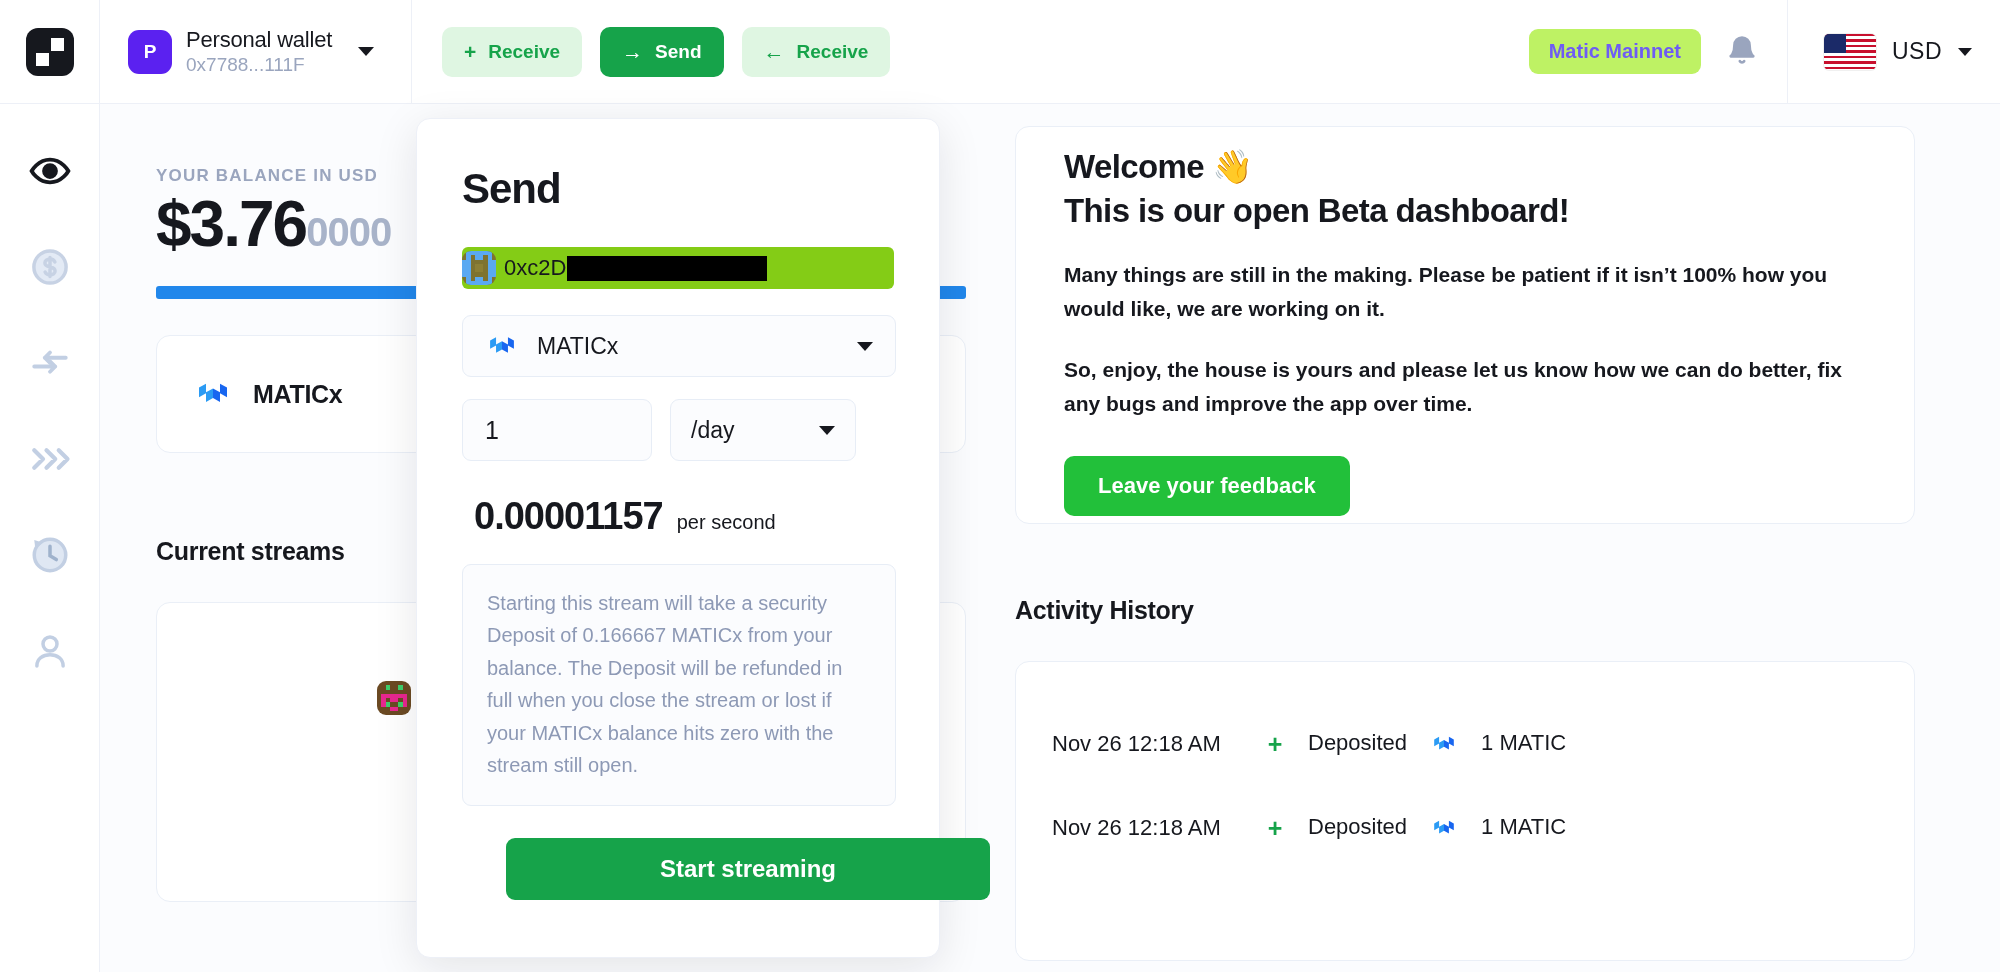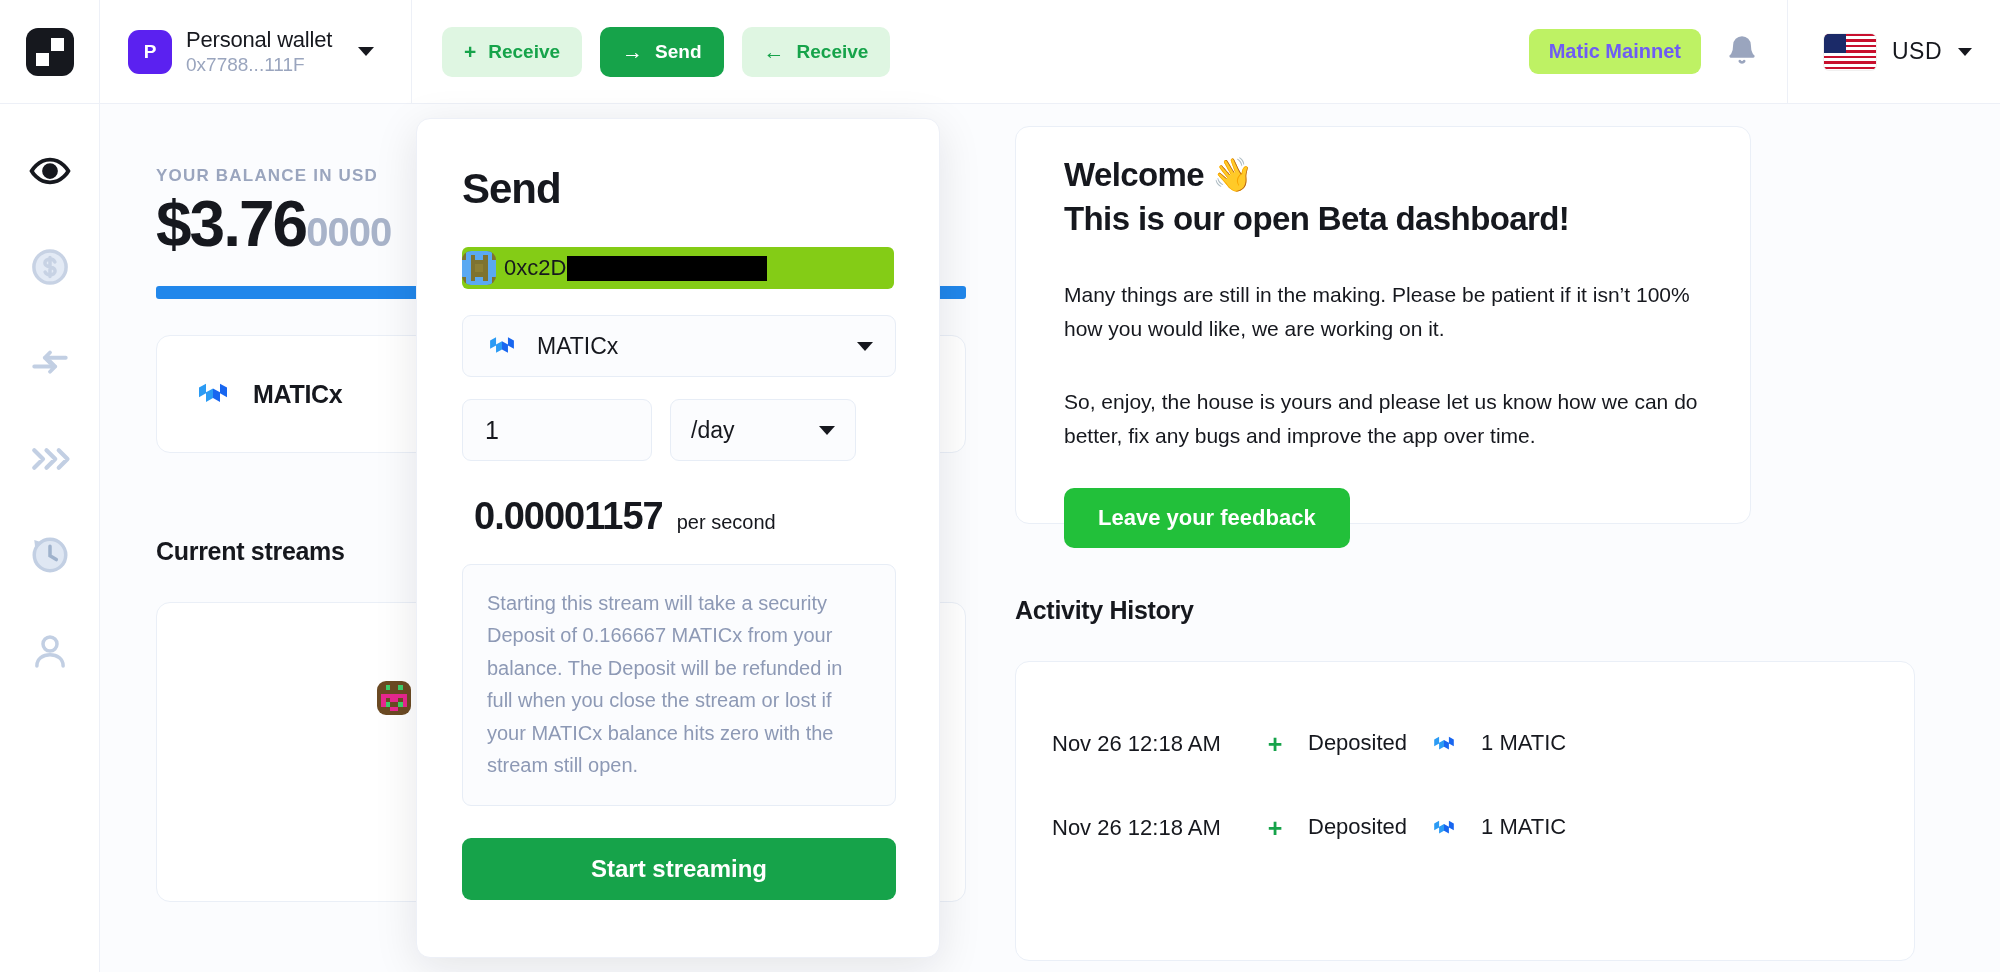--- a/index.html
+++ b/index.html
@@ -96,24 +96,24 @@
                 padding: 0 36px; gap: 20px; }
   .token-name { font-size: 25px; font-weight: 700; color: #16181E; letter-spacing: -.3px; }
   .token-val { margin-left: auto; font-size: 25px; font-weight: 700; color: #16181E; }
 
   .sec-title { font-size: 25px; font-weight: 700; color: #16181E; letter-spacing: -.3px; }
   .streams-title { margin-top: 84px; }
   .streams-card { margin-top: 36px; width: 810px; height: 300px; position: relative; }
   .stream-row { position: absolute; left: 220px; top: 78px; display:flex; align-items:center; gap: 16px; }
 
   .col-right { position: absolute; left: 915px; top: 0; width: 900px; }
-  .welcome-card { margin-top: 22px; width: 736px; height: 398px; padding: 28px 48px; }
+  .welcome-card { margin-top: 22px; width: 900px; height: 398px; padding: 20px 48px; }
   .w-h1 { font-size: 33px; font-weight: 700; color: #16181E; letter-spacing: -.6px; }
   .w-h2 { font-size: 33px; font-weight: 700; color: #16181E; letter-spacing: -.6px; margin-top: 6px; }
-  .w-p { font-size: 21px; line-height: 1.6; color: #16181E; margin-top: 40px; font-weight: 400; }
+  .w-p { font-size: 21px; line-height: 1.6; color: #16181E; margin-top: 28px; font-weight: 700; }
   .fb-btn {
     margin-top: 36px; display: inline-flex; align-items:center; justify-content:center;
     height: 60px; padding: 0 34px; border-radius: 10px; background: #22C03A; color: #fff;
     font-size: 22px; font-weight: 700; border: none; cursor: pointer;
   }
   .act-title { margin-top: 72px; }
   .act-card { margin-top: 36px; width: 900px; min-height: 300px; padding: 40px 0 10px 0; }
   .act-row { display: flex; align-items: center; padding: 0 0 0 36px; height: 84px; gap: 0; }
   .act-time { font-size: 22px; color: #16181E; width: 190px; font-weight: 400; }
   .act-plus { color: #16A34A; font-size: 25px; font-weight: 700; width: 66px; text-align: center; }
@@ -157,22 +157,22 @@
   .rate { margin-top: 34px; display: flex; align-items: baseline; gap: 14px; margin-left: 12px; }
   .rate-num { font-size: 38px; font-weight: 700; color: #16181E; letter-spacing: -1px; }
   .rate-unit { font-size: 20px; color: #16181E; font-weight: 400; }
 
   .note {
     margin-top: 26px; width: 434px; border: 1px solid #E7EDF6; border-radius: 9px;
     background: #FBFCFE; padding: 22px 24px 24px 24px;
     font-size: 20px; line-height: 1.62; color: #8D99B5;
   }
   .start-btn {
-    margin-top: 32px; width: 434px; height: 62px; border-radius: 9px; background: #16A34A;
-    color: #fff; font-size: 24px; font-weight: 700; border: none; cursor: pointer;
+    margin-top: 32px; width: 484px; height: 62px; border-radius: 9px; background: #16A34A;
+    color: #fff; font-size: 24px; font-weight: 700; border: none; cursor: pointer; margin-left: 44px;
   }
 </style>
 </head>
 <body>
 
 <div class="app">
 
   <div class="topbar">
 
     <div class="logo-cell">

